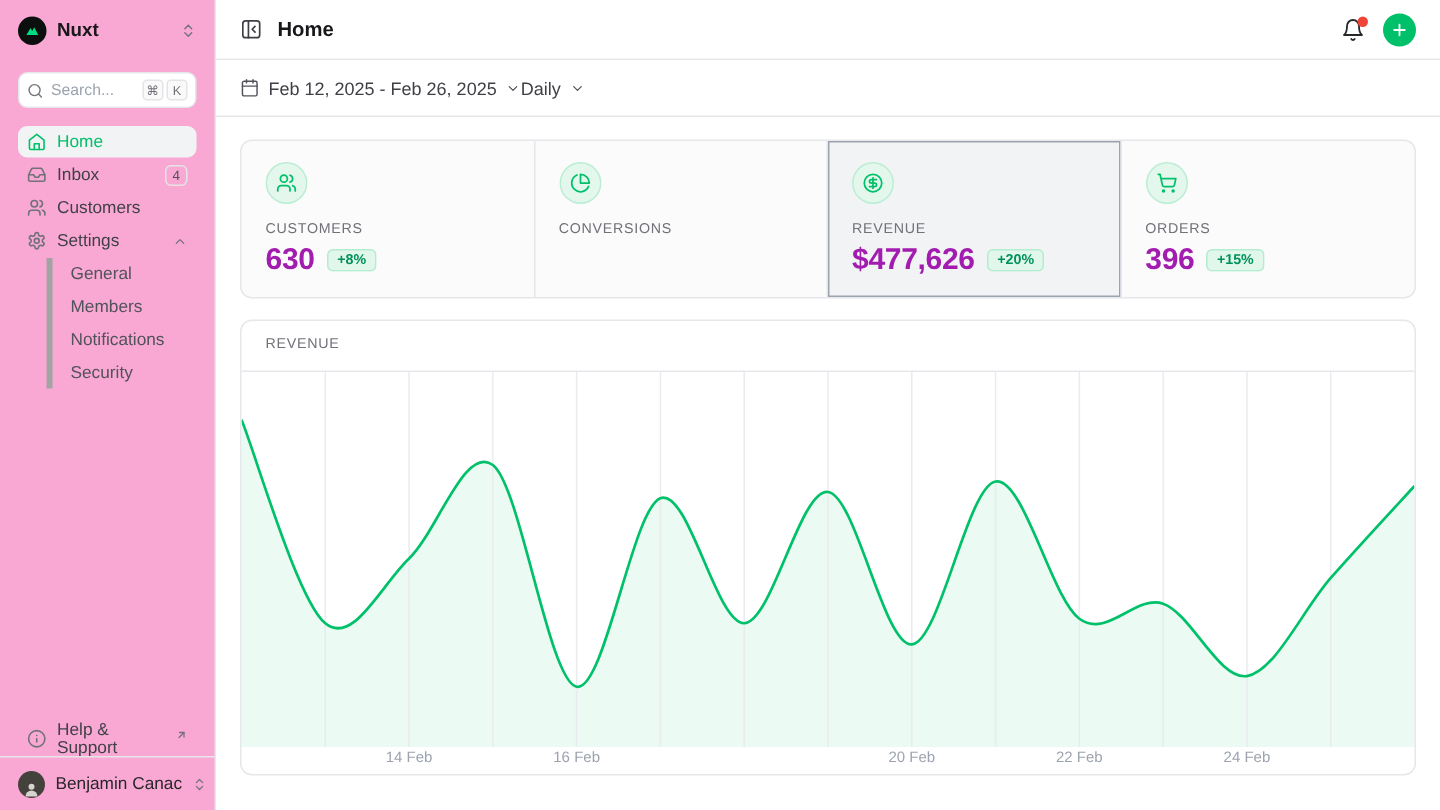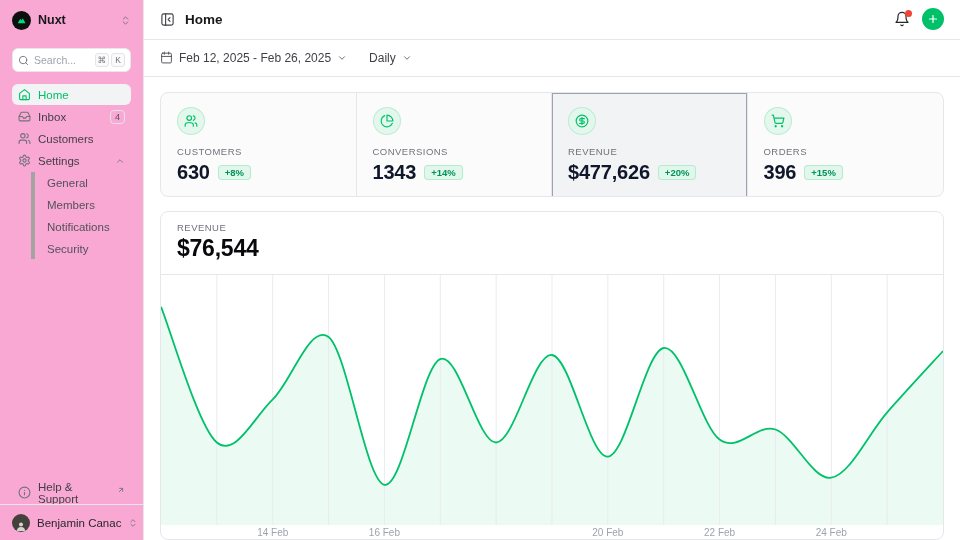--- a/index.html
+++ b/index.html
@@ -48,37 +48,37 @@
   .top-header { height:40px; border-bottom:1px solid #e5e7eb; display:flex; align-items:center;
     padding:0 16px; gap:10px; }
   .page-title { font-size:13.5px; font-weight:700; }
   .hdr-right { margin-left:auto; display:flex; align-items:center; gap:12px; }
   .bell-wrap { position:relative; cursor:pointer; color:#27272a; display:flex; }
   .bell-dot { position:absolute; top:-1px; right:-2px; width:7px; height:7px; border-radius:50%;
     background:var(--dot); }
   .plus-btn { width:22px; height:22px; border-radius:50%; background:var(--accent); border:none;
     display:flex; align-items:center; justify-content:center; cursor:pointer; color:#fff; }
   .toolbar { height:38px; border-bottom:1px solid #e5e7eb; display:flex; align-items:center;
-    padding:0 16px; gap:22px; }
+    padding:0 16px; }
   .tb-ctl { display:flex; align-items:center; gap:6px; font-size:12px; font-weight:500;
     color:#3f3f46; cursor:pointer; }
   .tb-ctl .icon { color:#52525b; }
 
   
   .stats { margin:15px 16px 0; display:grid; grid-template-columns:repeat(4,1fr);
     border:1px solid #e5e7eb; border-radius:8px; background:#fbfbfb; overflow:hidden; }
   .stat-card { padding:14px 16px 13px; border-right:1px solid #e5e7eb; cursor:pointer; }
   .stat-card:last-child { border-right:none; }
   .stat-card.selected { background:#f2f3f4; box-shadow:inset 0 0 0 1px #9ca3af; }
   .stat-ic { width:28px; height:28px; border-radius:50%; background:#e3f7ec;
     box-shadow:inset 0 0 0 1px rgba(0,193,106,.18); color:var(--accent);
     display:flex; align-items:center; justify-content:center; }
   .stat-label { margin-top:11px; font-size:9.5px; font-weight:500; letter-spacing:.05em; color:#71717a; }
   .stat-val-row { margin-top:4px; display:flex; align-items:center; gap:8px; }
-  .stat-value { font-size:20px; font-weight:700; color:#0f172a; letter-spacing:-.01em; }
+  .stat-value { font-size:20px; font-weight:700; color:#a21caf; letter-spacing:-.01em; }
   .delta-badge { font-size:9.5px; font-weight:600; color:#00915a; background:#e1f7ec;
     box-shadow:inset 0 0 0 1px rgba(0,193,106,.2); border-radius:4px; padding:2px 7px; }
 
   
   .chart-card { margin:14px 16px 0; border:1px solid #e5e7eb; border-radius:8px; background:#fff;
     overflow:hidden; }
   .chart-head { padding:10px 16px 12px; border-bottom:1px solid #e5e7eb; }
   .chart-label { font-size:9.5px; font-weight:500; letter-spacing:.05em; color:#71717a; }
   .chart-value { margin-top:2px; font-size:23px; font-weight:700; color:#09090b; letter-spacing:-.01em; }
   .plot-wrap { position:relative; height:250px; }
@@ -293,24 +293,20 @@
         </div>
       </div>
       <div class="stat-card">
         <span class="stat-ic">
           <svg class="ic" width="14" height="14" viewBox="0 0 24 24">
               <path d="M21.21 15.89A10 10 0 1 1 8 2.83"></path>
               <path d="M22 12A10 10 0 0 0 12 2v10z"></path>
             </svg>
         </span>
         <div class="stat-label">CONVERSIONS</div>
-        <div class="stat-val-row">
-          <span class="stat-value">1343</span>
-          <span class="delta-badge">+14%</span>
-        </div>
       </div>
       <div class="stat-card selected">
         <span class="stat-ic">
           <svg class="ic" width="14" height="14" viewBox="0 0 24 24">
               <circle cx="12" cy="12" r="10"></circle>
               <path d="M16 8h-6a2 2 0 1 0 0 4h4a2 2 0 1 1 0 4H8"></path>
               <path d="M12 18V6"></path>
             </svg>
         </span>
         <div class="stat-label">REVENUE</div>
@@ -331,21 +327,20 @@
         <div class="stat-val-row">
           <span class="stat-value">396</span>
           <span class="delta-badge">+15%</span>
         </div>
       </div>
     </section>
 
     <section class="chart-card">
       <div class="chart-head">
         <div class="chart-label">REVENUE</div>
-        <div class="chart-value">$76,544</div>
       </div>
       <div class="plot-wrap">
         <svg id="chart-svg" viewBox="0 0 790 250" preserveAspectRatio="none">
             <path d="M 0,31.81818181818184 C 9.4,54.4 37.6,152.1 56.4,167.5 C 75.2,182.9 94.0,141.9 112.9,124.3 C 131.7,106.7 150.5,47.8 169.3,62.0 C 188.1,76.3 206.9,206.1 225.7,209.8 C 244.5,213.4 263.3,91.1 282.1,84.1 C 301.0,77.0 319.8,168.2 338.6,167.5 C 357.4,166.8 376.2,77.7 395.0,80.0 C 413.8,82.3 432.6,182.8 451.4,181.6 C 470.2,180.4 489.0,75.8 507.9,73.0 C 526.7,70.1 545.5,150.9 564.3,164.5 C 583.1,178.1 601.9,148.2 620.7,154.5 C 639.5,160.9 658.3,205.6 677.1,202.7 C 696.0,199.8 714.8,158.4 733.6,137.3 C 752.4,116.2 780.6,86.2 790.0,76.0 L 790,250 L 0,250 Z" fill="rgba(0,193,106,0.08)"></path>
             <line x1="56.42857142857143" y1="0" x2="56.42857142857143" y2="250" stroke="#e9ebee" vector-effect="non-scaling-stroke"></line>
             <line x1="112.85714285714286" y1="0" x2="112.85714285714286" y2="250" stroke="#e9ebee" vector-effect="non-scaling-stroke"></line>
             <line x1="169.28571428571428" y1="0" x2="169.28571428571428" y2="250" stroke="#e9ebee" vector-effect="non-scaling-stroke"></line>
             <line x1="225.71428571428572" y1="0" x2="225.71428571428572" y2="250" stroke="#e9ebee" vector-effect="non-scaling-stroke"></line>
             <line x1="282.14285714285717" y1="0" x2="282.14285714285717" y2="250" stroke="#e9ebee" vector-effect="non-scaling-stroke"></line>
             <line x1="338.57142857142856" y1="0" x2="338.57142857142856" y2="250" stroke="#e9ebee" vector-effect="non-scaling-stroke"></line>

